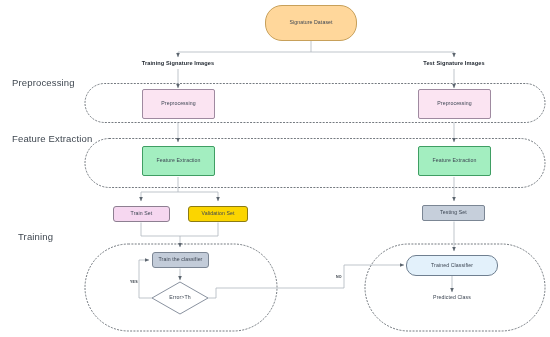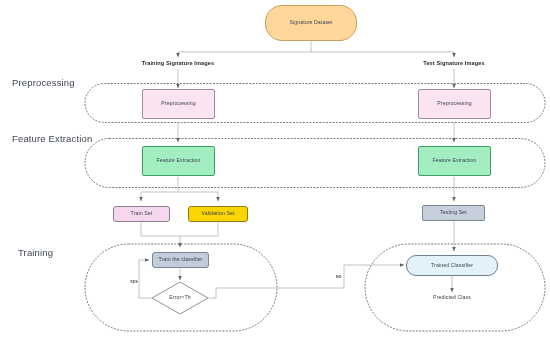--- a/index.html
+++ b/index.html
@@ -202,21 +202,21 @@
       <path d="M454,177 L454,201" marker-end="url(#arrow)"></path>
       <path d="M454,221.5 L454,251" marker-end="url(#arrow)"></path>
       <path d="M452,276 L452,292" marker-end="url(#arrow)"></path>
     </g>
   </svg>
 
   <div class="stage-label" style="left:12px; top:77px;">Preprocessing</div>
 
   <div class="stage-label" style="left:12px; top:133px;">Feature Extraction</div>
 
-  <div class="stage-label" style="left:18px; top:247px;">Training</div>
+  <div class="stage-label" style="left:18px; top:231px;">Training</div>
 
   <div class="plain-label" style="left:118px; top:60px; width:120px;">Training Signature Images</div>
 
   <div class="plain-label" style="left:398px; top:60px; width:112px;">Test Signature Images</div>
 
   <div class="node sk-dataset" style="left:265px; top:5px; width:92px; height:36px;">
     <span>Signature Dataset</span>
   </div>
 
   <div class="node sk-pink" style="left:142px; top:89px; width:73px; height:30px;">

